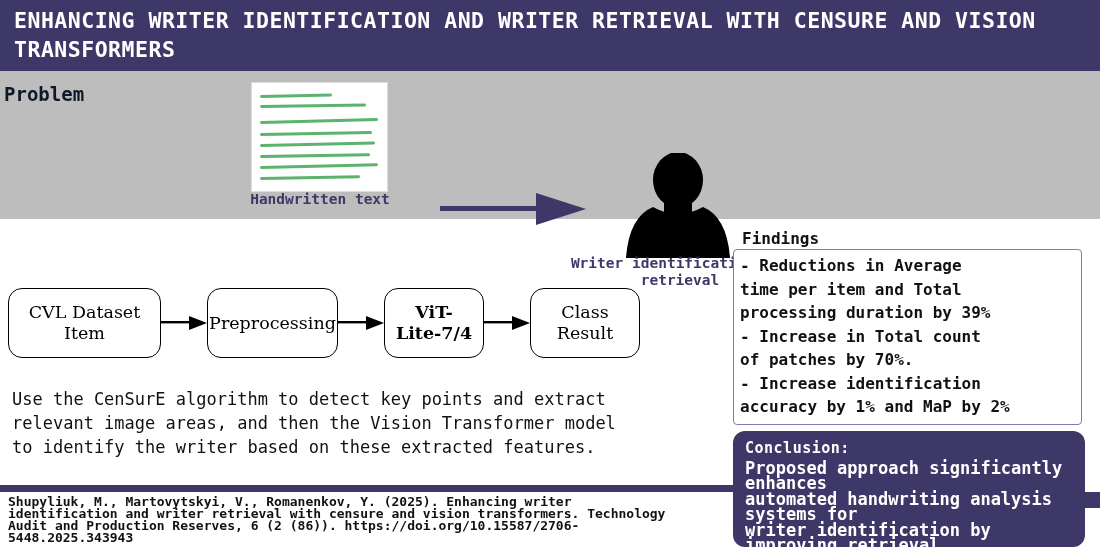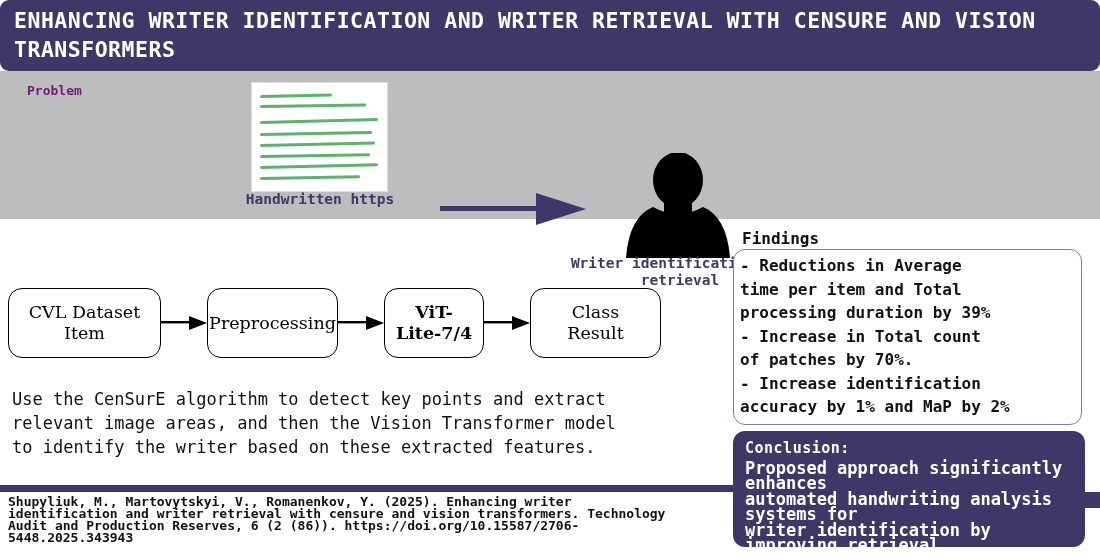--- a/index.html
+++ b/index.html
@@ -19,46 +19,45 @@
   }
 
   
   .header {
     position: absolute;
     left: 0; top: 0;
     width: 1100px; height: 71px;
     background: #3e3869;
     box-sizing: border-box;
     padding: 6px 14px 0 14px;
-    border-radius: 9px;
   }
   .header-title {
     color: #ffffff;
     font-family: "DejaVu Sans Mono", monospace;
     font-weight: bold;
     font-size: 21.5px;
     line-height: 29px;
     letter-spacing: 0.5px;
     white-space: pre-wrap;
   }
 
   
   .problem-band {
     position: absolute;
     left: 0; top: 71px;
     width: 1100px; height: 148px;
     background: #bdbdbd;
   }
   .problem-label {
     position: absolute;
-    left: 27px; top: 12px;
-    font-family: "DejaVu Sans Mono", monospace;
-    font-weight: bold;
-    font-size: 13px;
-    color: #701a75;
+    left: 4px; top: 12px;
+    font-family: "DejaVu Sans Mono", monospace;
+    font-weight: bold;
+    font-size: 19px;
+    color: #0f172a;
   }
 
   
   .hw-wrap {
     position: absolute;
     left: 251px; top: 11px;
     width: 137px; height: 110px;
   }
   .hw-page {
     width: 100%; height: 100%;
@@ -140,21 +139,21 @@
     align-items: center;
     justify-content: center;
     height: 70px;
     box-sizing: border-box;
     padding: 0 8px;
     white-space: pre-line;
   }
   .fb-1 { width: 153px; }
   .fb-2 { width: 131px; }
   .fb-3 { width: 100px; font-weight: bold; }
-  .fb-4 { width: 131px; }
+  .fb-4 { width: 110px; }
   .flow-arrow {
     width: 46px; height: 18px;
     flex: 0 0 auto;
   }
 
   .approach-desc {
     position: absolute;
     left: 12px; top: 387px;
     width: 712px;
     font-family: "DejaVu Sans Mono", monospace;
@@ -190,21 +189,21 @@
     font-family: "DejaVu Sans Mono", monospace;
     font-weight: bold;
     font-size: 16px;
     color: #111111;
   }
   .findings-box {
     position: absolute;
     left: 733px; top: 249px;
     width: 349px; height: 176px;
     border: 1.4px solid #7f79b4;
-    border-radius: 12px;
+    border-radius: 4px;
     background: #ffffff;
     box-sizing: border-box;
     padding: 4px 6px 0 6px;
   }
   .findings-text {
     font-family: "DejaVu Sans Mono", monospace;
     font-weight: bold;
     font-size: 16px;
     line-height: 23.5px;
     color: #111111;
@@ -263,21 +262,21 @@
         <div class="hw-line" style="left:8px;  top:12px; width:72px; transform:rotate(-1.2deg);"></div>
         <div class="hw-line" style="left:8px;  top:22px; width:106px; transform:rotate(-0.8deg);"></div>
         <div class="hw-line" style="left:8px;  top:38px; width:118px; transform:rotate(-1.5deg);"></div>
         <div class="hw-line" style="left:8px;  top:50px; width:112px; transform:rotate(-1.0deg);"></div>
         <div class="hw-line" style="left:8px;  top:61px; width:115px; transform:rotate(-1.3deg);"></div>
         <div class="hw-line" style="left:8px;  top:72px; width:110px; transform:rotate(-0.9deg);"></div>
         <div class="hw-line" style="left:8px;  top:83px; width:118px; transform:rotate(-1.4deg);"></div>
         <div class="hw-line" style="left:8px;  top:94px; width:100px; transform:rotate(-1.0deg);"></div>
       </div>
     </div>
-    <div class="hw-caption">Handwritten https</div>
+    <div class="hw-caption">Handwritten text</div>
 
     <svg class="arrow" viewBox="0 0 146 34">
       <rect x="0" y="14" width="102" height="5" fill="#3e3869"></rect>
       <polygon points="96,1 146,17 96,33" fill="#3e3869"></polygon>
     </svg>
 
     <svg class="silhouette" viewBox="0 0 112 105">
       <ellipse cx="56" cy="27" rx="25" ry="28" fill="#000000"></ellipse>
       <path d="M31 54 q25 14 50 0 q24 10 27 51 H4 q3 -41 27 -51 Z" fill="#000000"></path>
       <rect x="42" y="47" width="28" height="16" fill="#000000"></rect>

